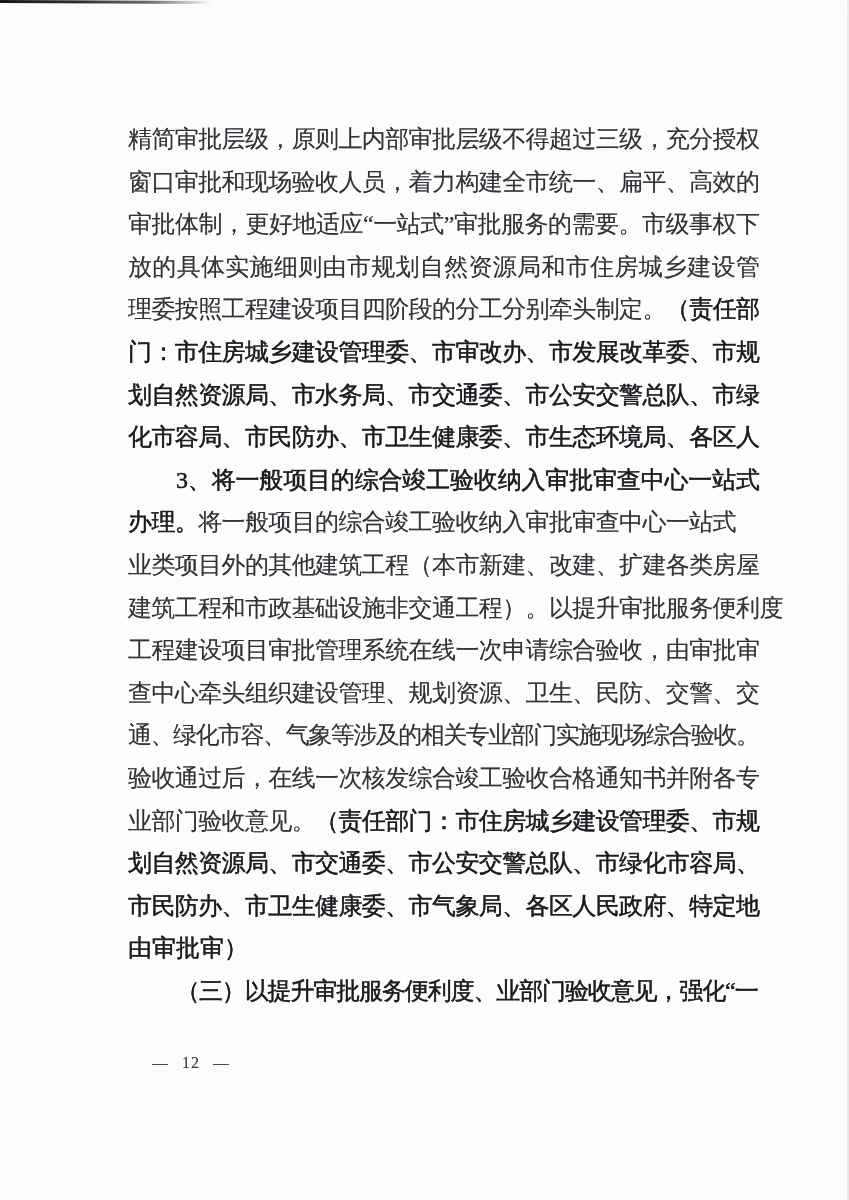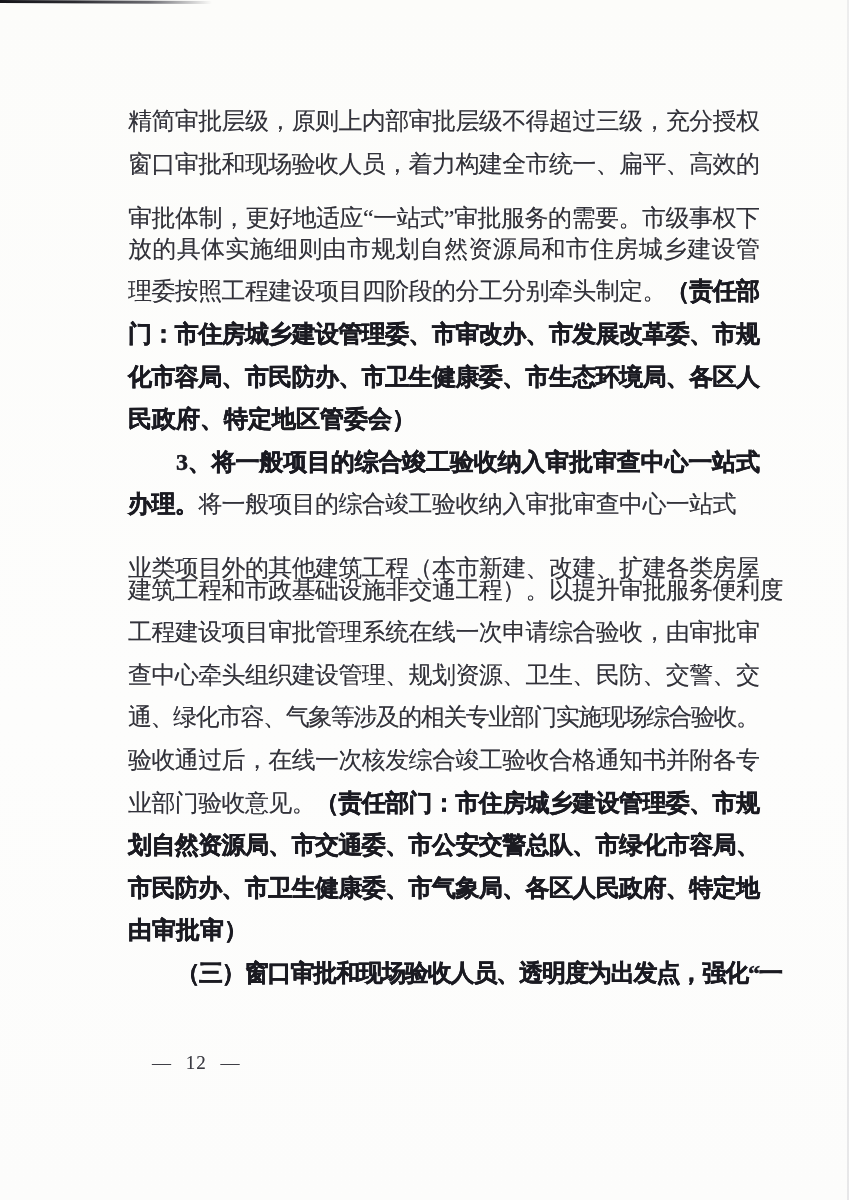--- a/index.html
+++ b/index.html
@@ -37,80 +37,80 @@
     top: 0;
     right: 0;
     width: 2px;
     height: 1200px;
     background: linear-gradient(180deg, #e9e9ea, #e2e2e4);
     opacity: 0.8;
   }
   .content {
     position: absolute;
     left: 128px;
-    top: 100px;
+    top: 118px;
     width: 632px;
   }
   .line {
     height: 42.6px;
     line-height: 42.6px;
     font-size: 24px;
     white-space: nowrap;
     color: #32323a;
     text-shadow: 0 0 0.6px rgba(50,50,58,0.45);
   }
   .line .inner {
     display: inline-block;
     white-space: nowrap;
   }
   .line .inner.indent {
     padding-left: 48px;
   }
   .seg.bold {
-    font-weight: 700;
+    font-weight: 400;
     color: #1b1b22;
     -webkit-text-stroke: 0.4px #1b1b22;
     text-shadow: 0 0 0.5px rgba(20,20,30,0.55);
     text-align: center;
   }
   .footer {
     position: absolute;
     left: 152px;
     top: 1048px;
-    font-size: 19px;
+    font-size: 16px;
     line-height: 30px;
     color: #3a3a42;
     word-spacing: 8px;
     letter-spacing: 1px;
     text-shadow: 0 0 0.5px rgba(50,50,58,0.4);
   }
 </style>
 </head>
 <body>
 
 <div class="page">
   <div class="artifact-top"></div>
   <div class="edge-right"></div>
   <div class="content">
       <div class="line fit"><span class="inner" style="letter-spacing: -0.615385px;"><span class="seg">精简审批层级，原则上内部审批层级不得超过三级，充分授权</span></span></div>
       <div class="line fit"><span class="inner" style="letter-spacing: -0.615385px;"><span class="seg">窗口审批和现场验收人员，着力构建全市统一、扁平、高效的</span></span></div>
-      <div class="line fit"><span class="inner" style="letter-spacing: -0.493056px; margin-top: 12px;"><span class="seg">审批体制，更好地适应“一站式”审批服务的需要。市级事权下</span></span></div>
+      <div class="line fit"><span class="inner" style="letter-spacing: -0.493056px;"><span class="seg">审批体制，更好地适应“一站式”审批服务的需要。市级事权下</span></span></div>
       <div class="line fit"><span class="inner" style="letter-spacing: 0.32px;"><span class="seg">放的具体实施细则由市规划自然资源局和市住房城乡建设管</span></span></div>
       <div class="line fit"><span class="inner" style="letter-spacing: -0.615385px;"><span class="seg">理委按照工程建设项目四阶段的分工分别牵头制定。</span><span class="seg bold">（责任部</span></span></div>
       <div class="line fit"><span class="inner" style="letter-spacing: -0.615385px;"><span class="seg bold">门：市住房城乡建设管理委、市审改办、市发展改革委、市规</span></span></div>
+      <div class="line fit"><span class="inner" style="letter-spacing: -0.615385px;"><span class="seg bold">划自然资源局、市水务局、市交通委、市公安交警总队、市绿</span></span></div>
       <div class="line fit"><span class="inner" style="letter-spacing: -0.615385px;"><span class="seg bold">化市容局、市民防办、市卫生健康委、市生态环境局、各区人</span></span></div>
-      <div class="line"><span class="inner"><span class="seg bold">民政府、特定地区管委会）</span></span></div>
       <div class="line fit"><span class="inner indent" style="letter-spacing: -0.166667px;"><span class="seg bold">3、将一般项目的综合竣工验收纳入审批审查中心一站式</span></span></div>
       <div class="line fit"><span class="inner" style="letter-spacing: -0.615385px;"><span class="seg bold">办理。</span><span class="seg">将一般项目的综合竣工验收纳入审批审查中心一站式</span></span></div>
-      <div class="line fit"><span class="inner" style="letter-spacing: -0.615385px; margin-top: 21px;"><span class="seg">业类项目外的其他建筑工程（本市新建、改建、扩建各类房屋</span></span></div>
+      <div class="line fit"><span class="inner" style="letter-spacing: -0.615385px;"><span class="seg">业类项目外的其他建筑工程（本市新建、改建、扩建各类房屋</span></span></div>
       <div class="line fit"><span class="inner" style="letter-spacing: -0.615385px;"><span class="seg">建筑工程和市政基础设施非交通工程）。以提升审批服务便利度</span></span></div>
       <div class="line fit"><span class="inner" style="letter-spacing: -0.615385px;"><span class="seg">工程建设项目审批管理系统在线一次申请综合验收，由审批审</span></span></div>
       <div class="line fit"><span class="inner" style="letter-spacing: -0.615385px;"><span class="seg">查中心牵头组织建设管理、规划资源、卫生、民防、交警、交</span></span></div>
       <div class="line fit"><span class="inner" style="letter-spacing: -1.48148px;"><span class="seg">通、绿化市容、气象等涉及的相关专业部门实施现场综合验收。</span></span></div>
       <div class="line fit"><span class="inner" style="letter-spacing: -0.615385px;"><span class="seg">验收通过后，在线一次核发综合竣工验收合格通知书并附各专</span></span></div>
       <div class="line fit"><span class="inner" style="letter-spacing: -0.615385px;"><span class="seg">业部门验收意见。</span><span class="seg bold">（责任部门：市住房城乡建设管理委、市规</span></span></div>
       <div class="line fit"><span class="inner" style="letter-spacing: -0.615385px;"><span class="seg bold">划自然资源局、市交通委、市公安交警总队、市绿化市容局、</span></span></div>
       <div class="line fit"><span class="inner" style="letter-spacing: -0.615385px;"><span class="seg bold">市民防办、市卫生健康委、市气象局、各区人民政府、特定地</span></span></div>
       <div class="line"><span class="inner"><span class="seg bold">由审批审）</span></span></div>
-      <div class="line fit"><span class="inner indent" style="letter-spacing: -1.12px;"><span class="seg bold">（三）窗口审批和现场验收人员、透明度为出发点，强化“一</span></span></div>
+      <div class="line fit"><span class="inner indent" style="letter-spacing: -1.12px;"><span class="seg bold">（三）以提升审批服务便利度、业部门验收意见，强化“一</span></span></div>
     </div>
   <div class="footer">— 12 —</div>
 </div>
 
 </body></html>

